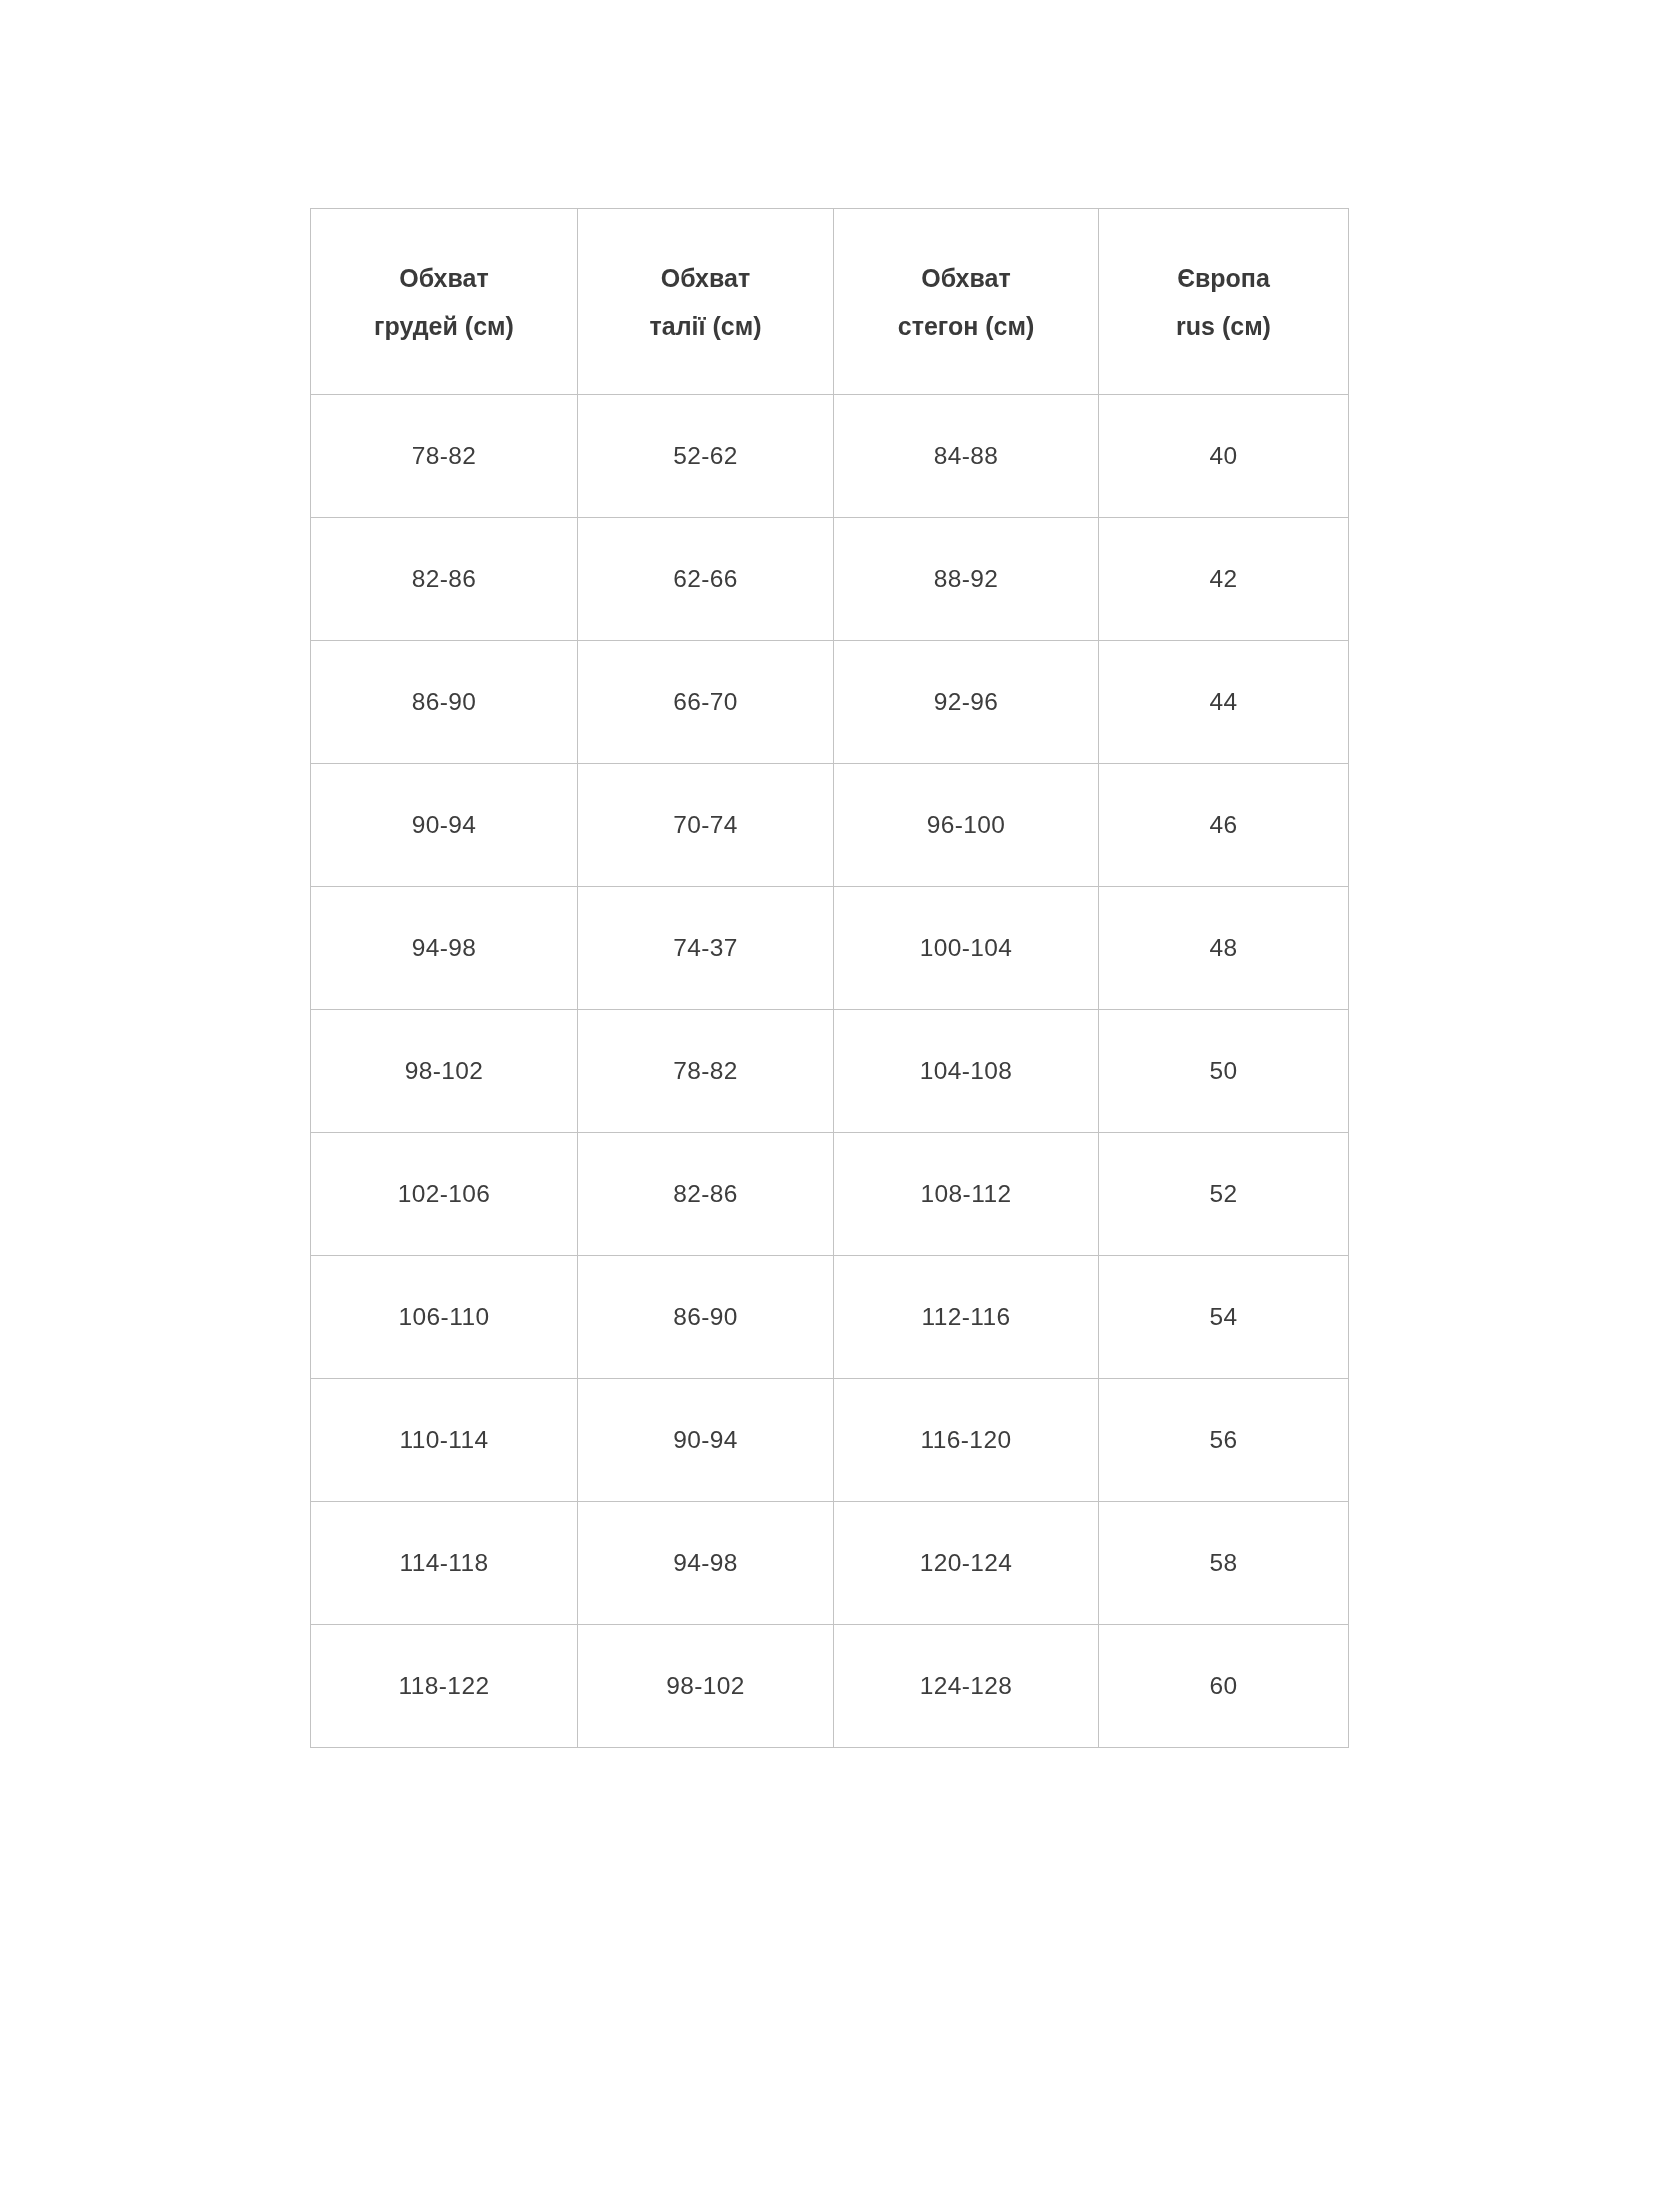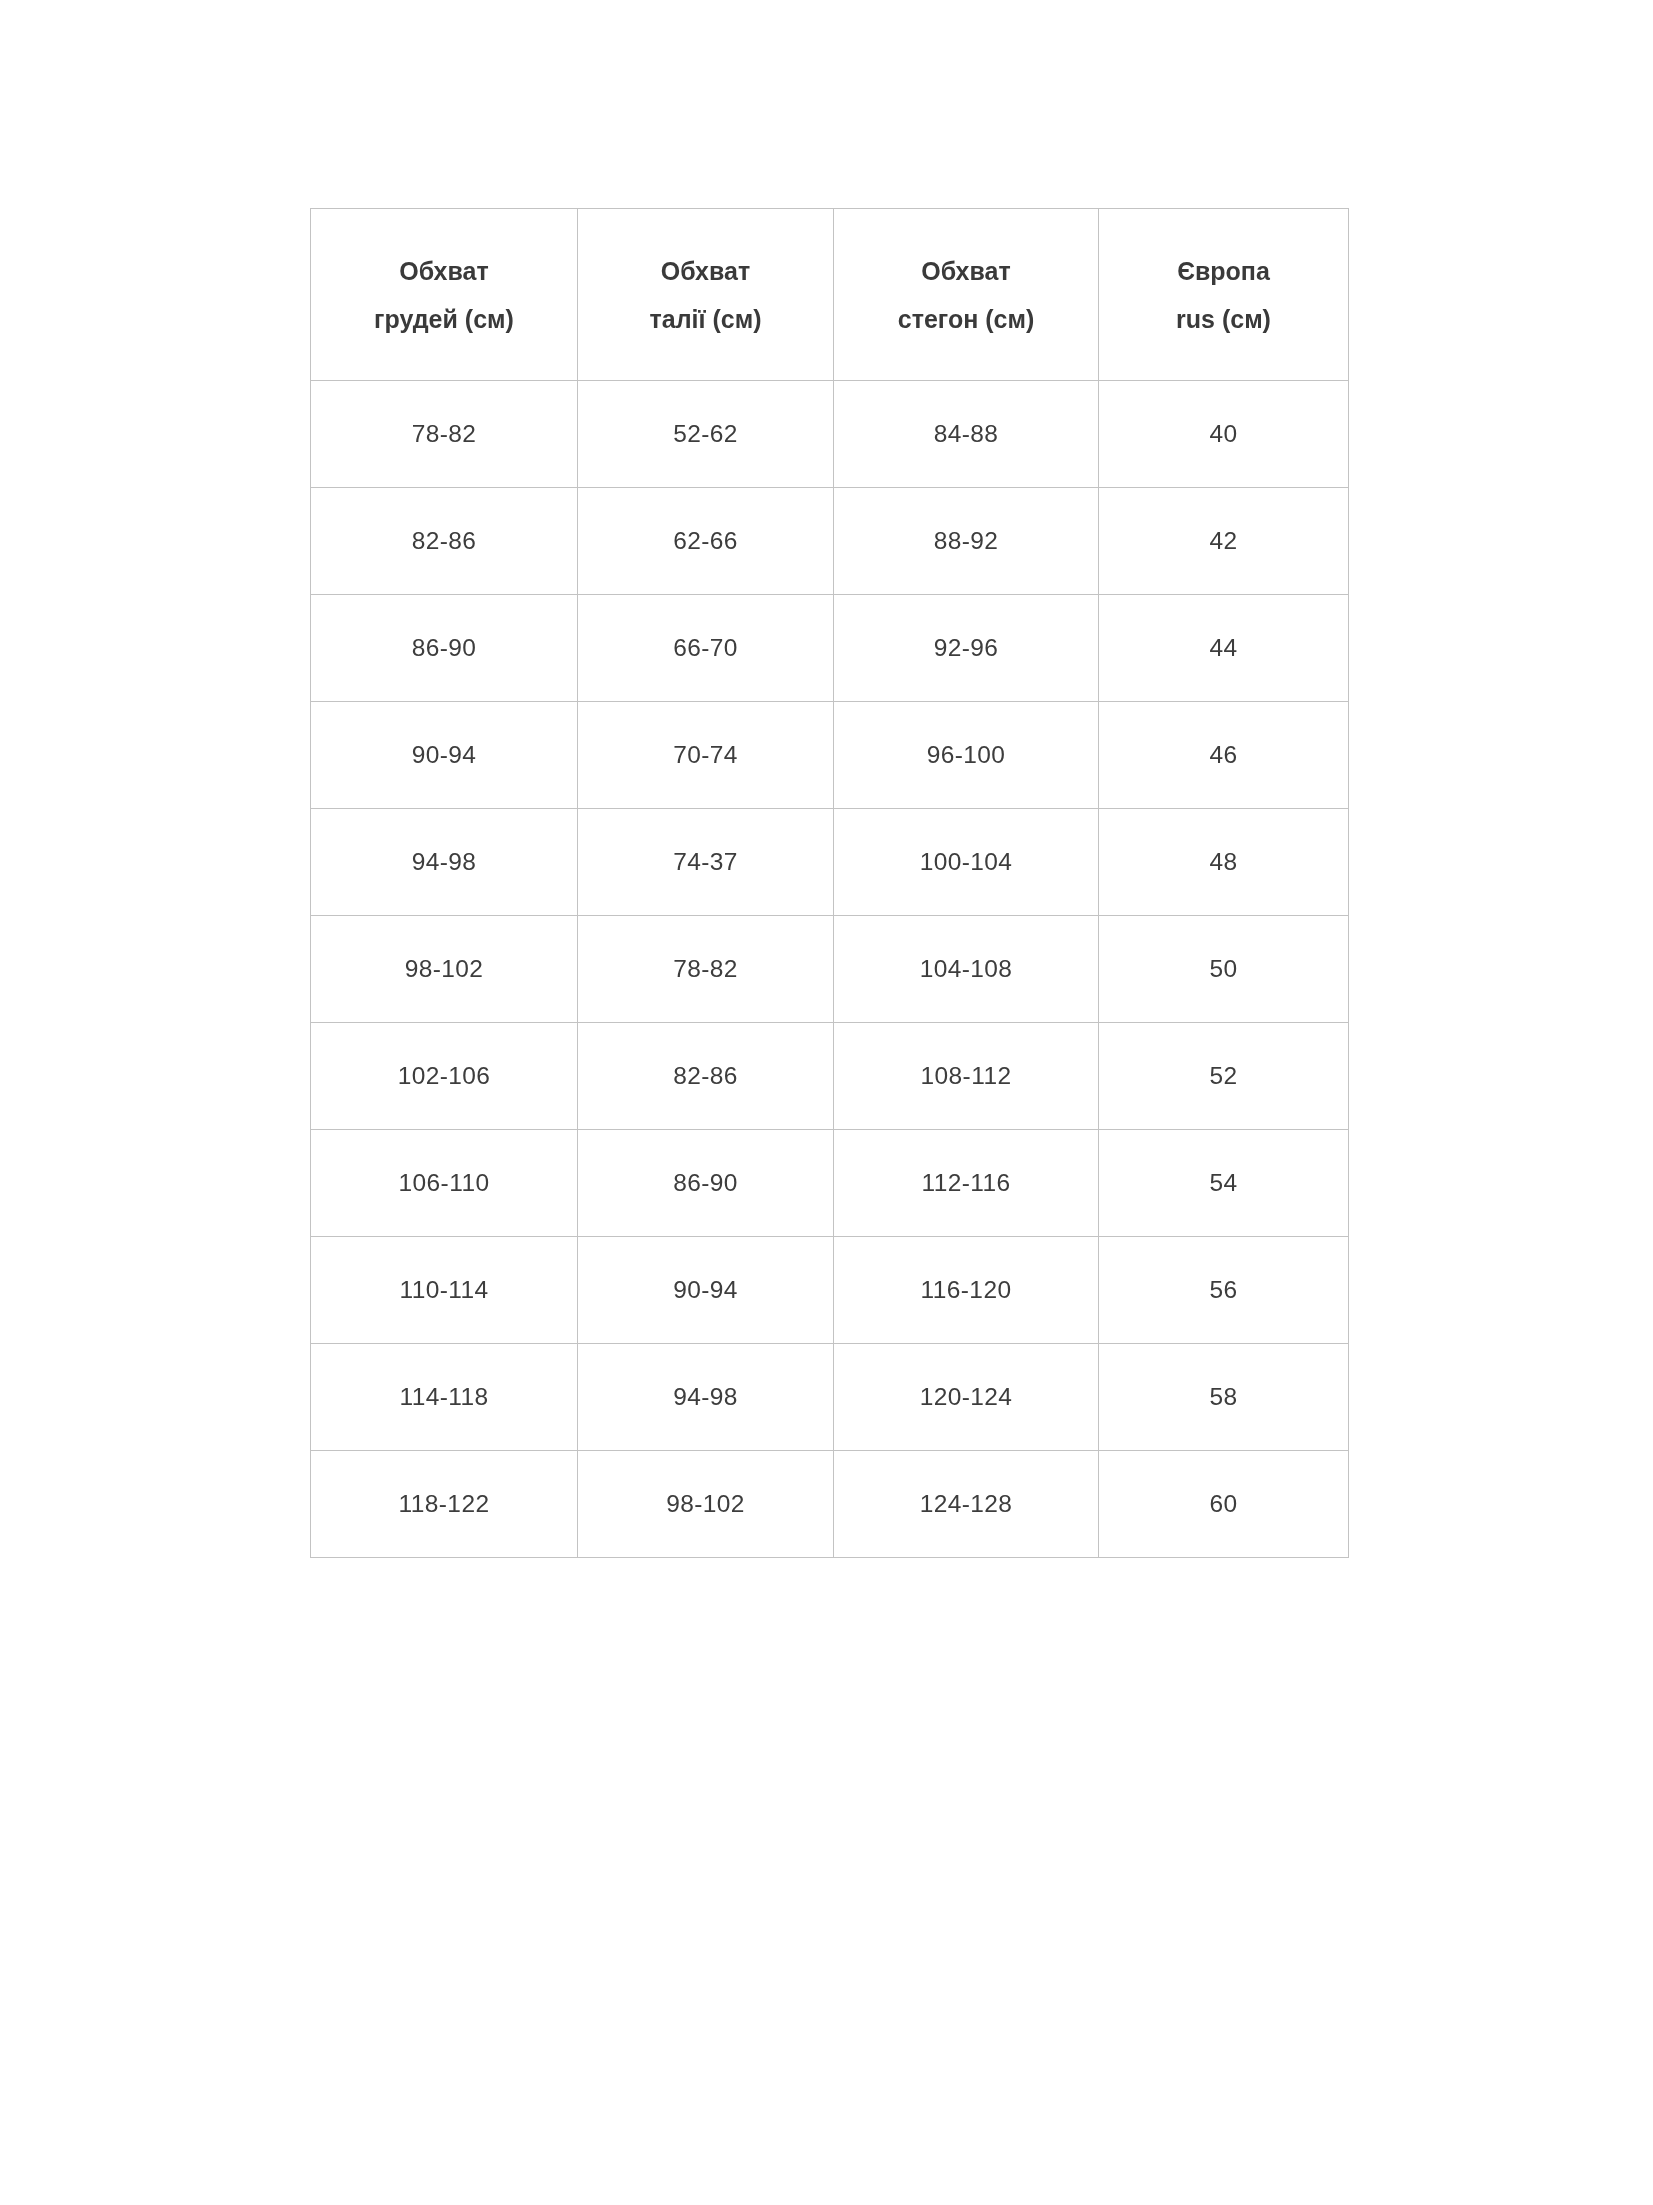--- a/index.html
+++ b/index.html
@@ -32,33 +32,33 @@
     border: 1.6px solid #c3c3c3;
     text-align: center;
     vertical-align: middle;
     background: #ffffff;
   }
   table.size-table th {
     height: 155px;
     font-size: 25px;
     font-weight: bold;
     color: #3a3a3a;
-    padding: 8px;
+    padding: 15px;
   }
   table.size-table th .hline {
     display: block;
     line-height: 48px;
   }
   table.size-table td {
     height: 106px;
     font-size: 24.5px;
     font-weight: normal;
     color: #3d3d3d;
     letter-spacing: 0.4px;
-    padding: 0;
+    padding: 8px;
   }
 </style>
 </head>
 <body>
 
 <div class="table-wrap">
   <table class="size-table">
     <colgroup>
       <col class="c1">
         <col class="c2">

